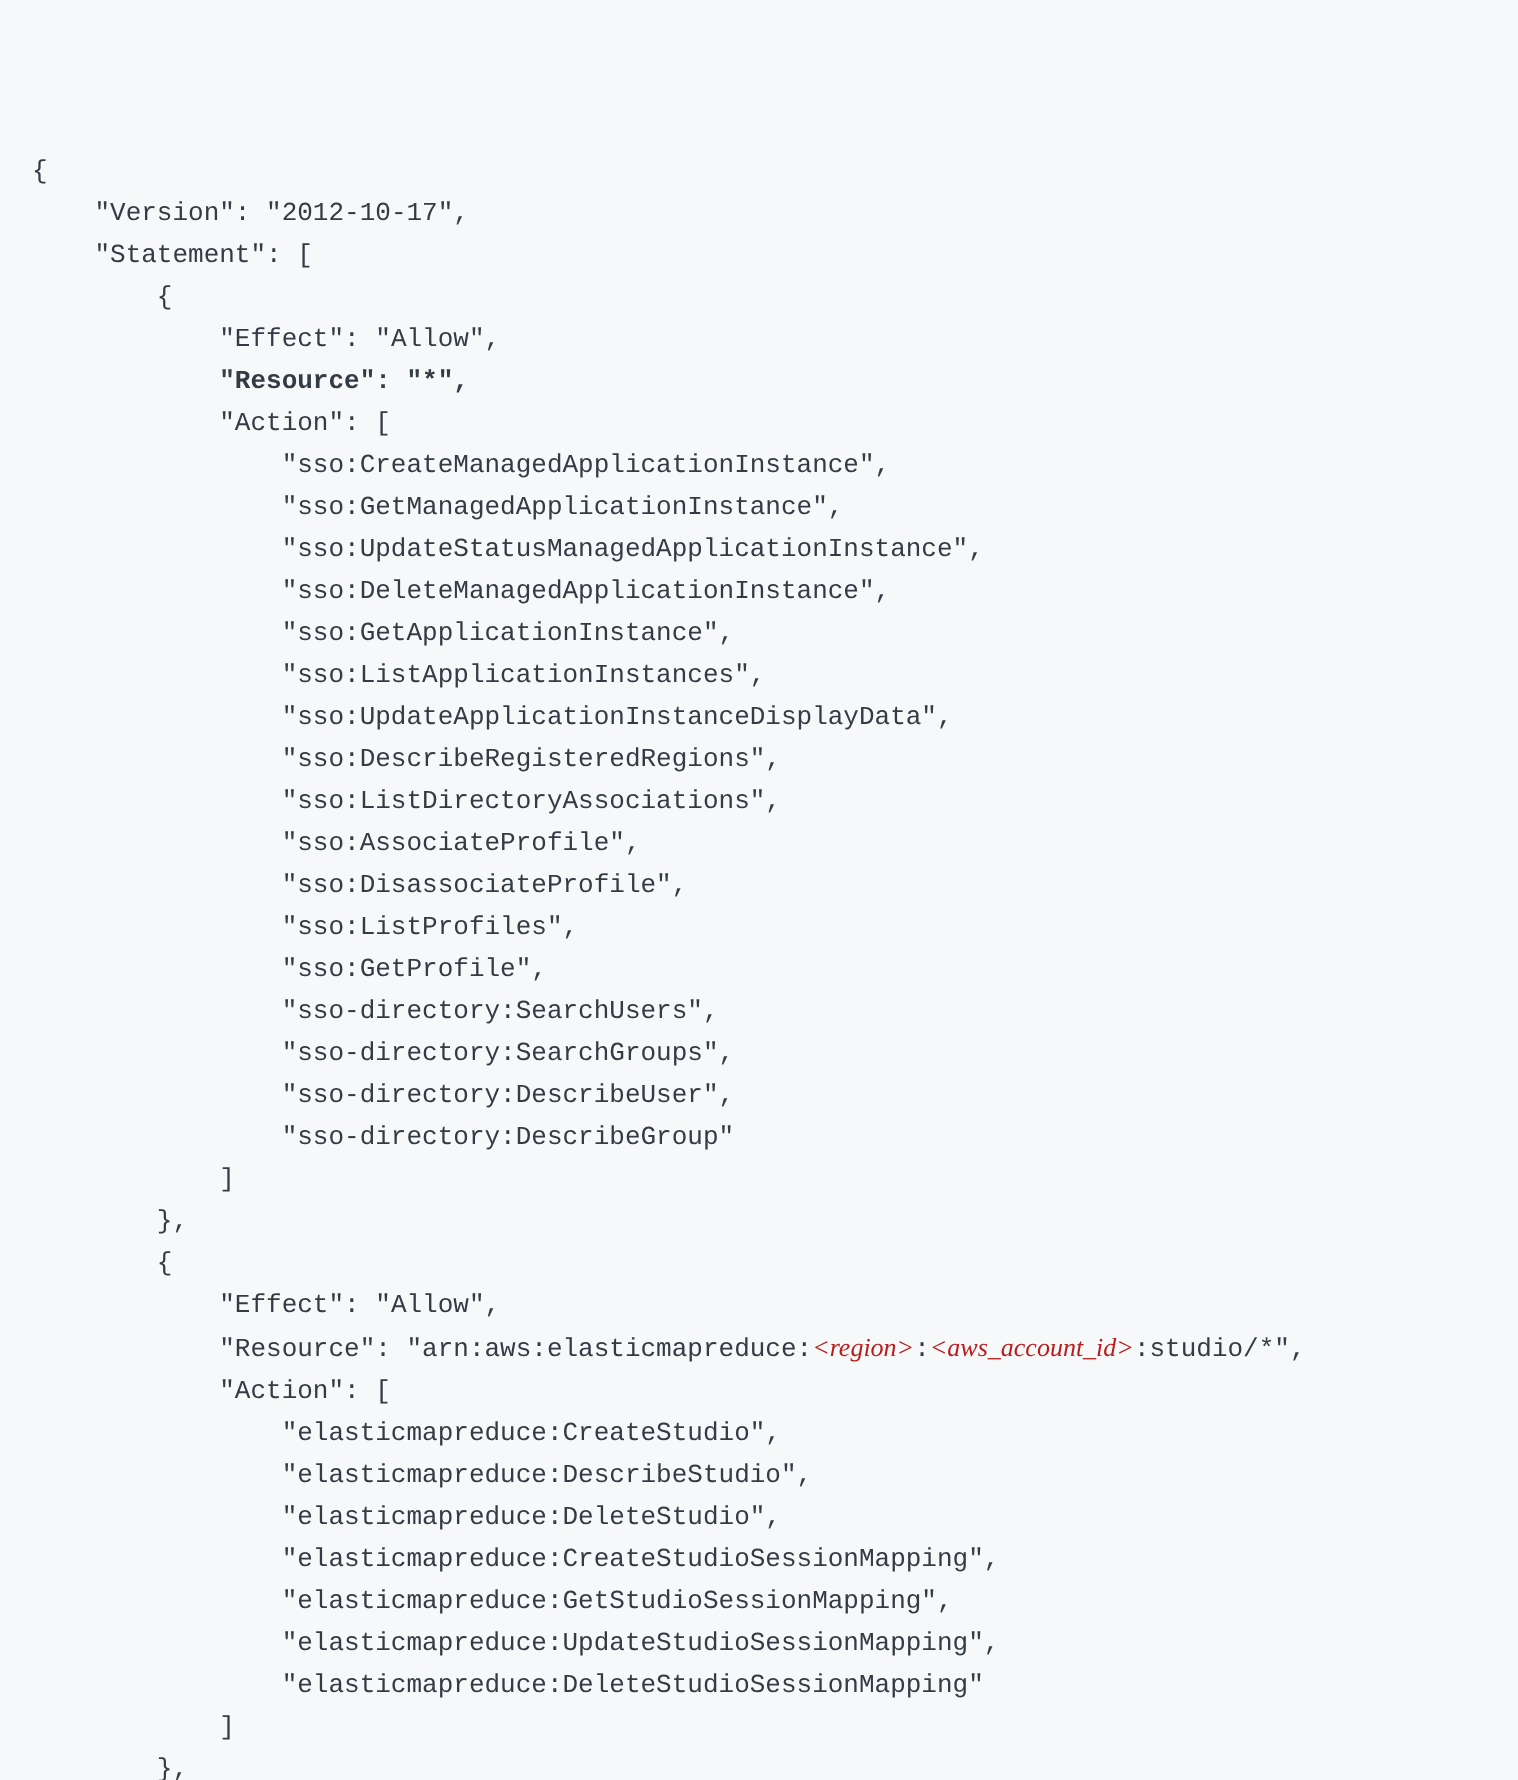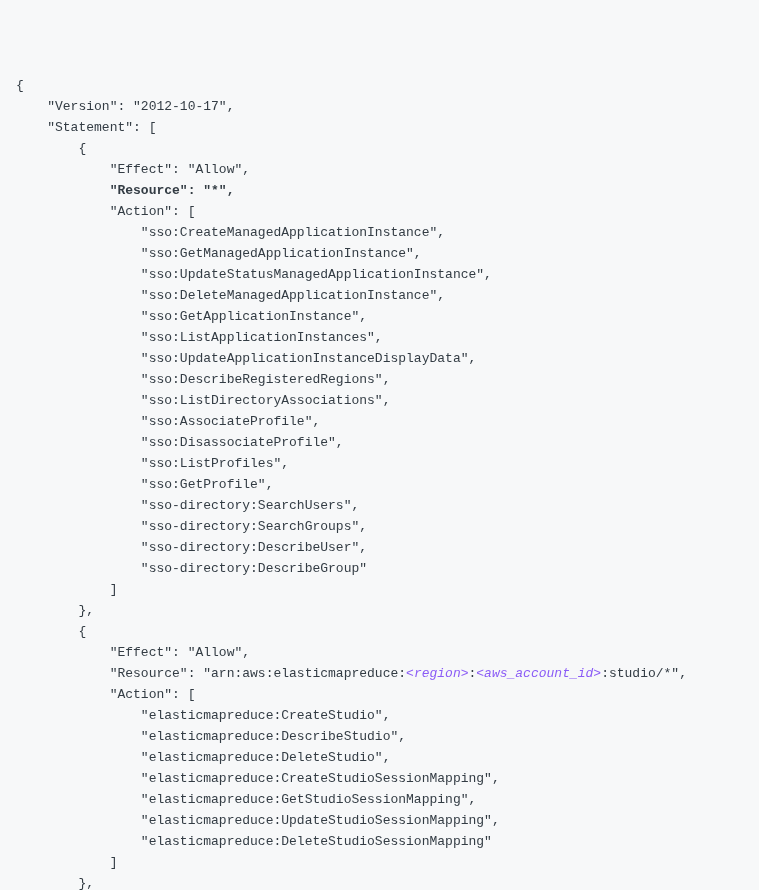--- a/index.html
+++ b/index.html
@@ -7,21 +7,21 @@
     padding: 12px 16px;
     font-family: Consolas, Monaco, "Courier New", monospace;
     font-size: 13px;
     line-height: 21px;
     color: #333c44;
     background: #f7f8f9;
     white-space: pre;
   }
   .code-line { display: block; }
   .bold { font-weight: bold; }
-  .repl { color: #8b5cf6; font-style: italic; }
+  .repl { color: #b91c1c; font-style: italic; font-family: Liberation Serif, serif; }
 </style>
 </head>
 <body>
 
 
 <div id="code-container"><span class="code-line"><span>{</span></span><span class="code-line">    <span>"Version": "2012-10-17",</span></span><span class="code-line">    <span>"Statement": [</span></span><span class="code-line">        <span>{</span></span><span class="code-line">            <span>"Effect": "Allow",</span></span><span class="code-line">            <span class="bold">"Resource": "*",</span></span><span class="code-line">            <span>"Action": [</span></span><span class="code-line">                <span>"sso:CreateManagedApplicationInstance",</span></span><span class="code-line">                <span>"sso:GetManagedApplicationInstance",</span></span><span class="code-line">                <span>"sso:UpdateStatusManagedApplicationInstance",</span></span><span class="code-line">                <span>"sso:DeleteManagedApplicationInstance",</span></span><span class="code-line">                <span>"sso:GetApplicationInstance",</span></span><span class="code-line">                <span>"sso:ListApplicationInstances",</span></span><span class="code-line">                <span>"sso:UpdateApplicationInstanceDisplayData",</span></span><span class="code-line">                <span>"sso:DescribeRegisteredRegions",</span></span><span class="code-line">                <span>"sso:ListDirectoryAssociations",</span></span><span class="code-line">                <span>"sso:AssociateProfile",</span></span><span class="code-line">                <span>"sso:DisassociateProfile",</span></span><span class="code-line">                <span>"sso:ListProfiles",</span></span><span class="code-line">                <span>"sso:GetProfile",</span></span><span class="code-line">                <span>"sso-directory:SearchUsers",</span></span><span class="code-line">                <span>"sso-directory:SearchGroups",</span></span><span class="code-line">                <span>"sso-directory:DescribeUser",</span></span><span class="code-line">                <span>"sso-directory:DescribeGroup"</span></span><span class="code-line">            <span>]</span></span><span class="code-line">        <span>},</span></span><span class="code-line">        <span>{</span></span><span class="code-line">            <span>"Effect": "Allow",</span></span><span class="code-line">            <span>"Resource": "arn:aws:elasticmapreduce:</span><span class="repl">&lt;region&gt;</span><span>:</span><span class="repl">&lt;aws_account_id&gt;</span><span>:studio/*",</span></span><span class="code-line">            <span>"Action": [</span></span><span class="code-line">                <span>"elasticmapreduce:CreateStudio",</span></span><span class="code-line">                <span>"elasticmapreduce:DescribeStudio",</span></span><span class="code-line">                <span>"elasticmapreduce:DeleteStudio",</span></span><span class="code-line">                <span>"elasticmapreduce:CreateStudioSessionMapping",</span></span><span class="code-line">                <span>"elasticmapreduce:GetStudioSessionMapping",</span></span><span class="code-line">                <span>"elasticmapreduce:UpdateStudioSessionMapping",</span></span><span class="code-line">                <span>"elasticmapreduce:DeleteStudioSessionMapping"</span></span><span class="code-line">            <span>]</span></span><span class="code-line">        <span>},</span></span></div>
 
 
 
 </body></html>

